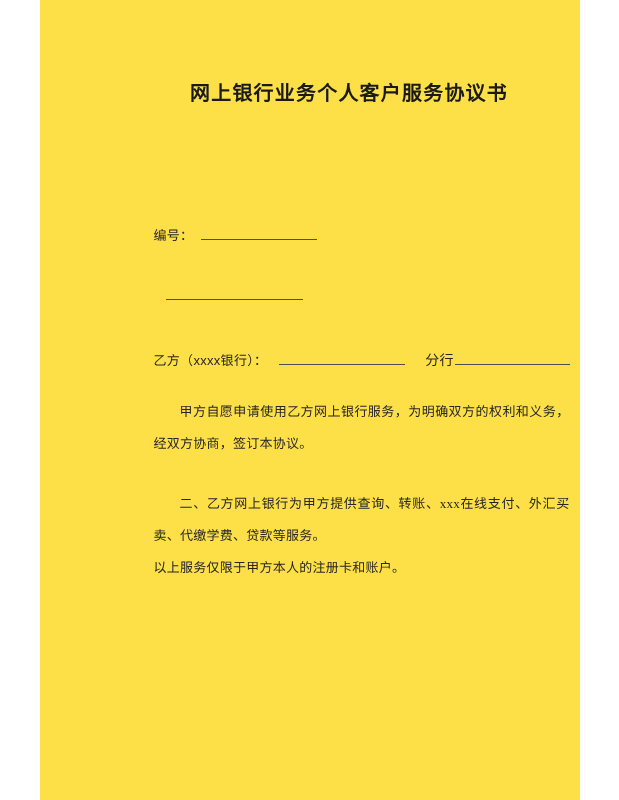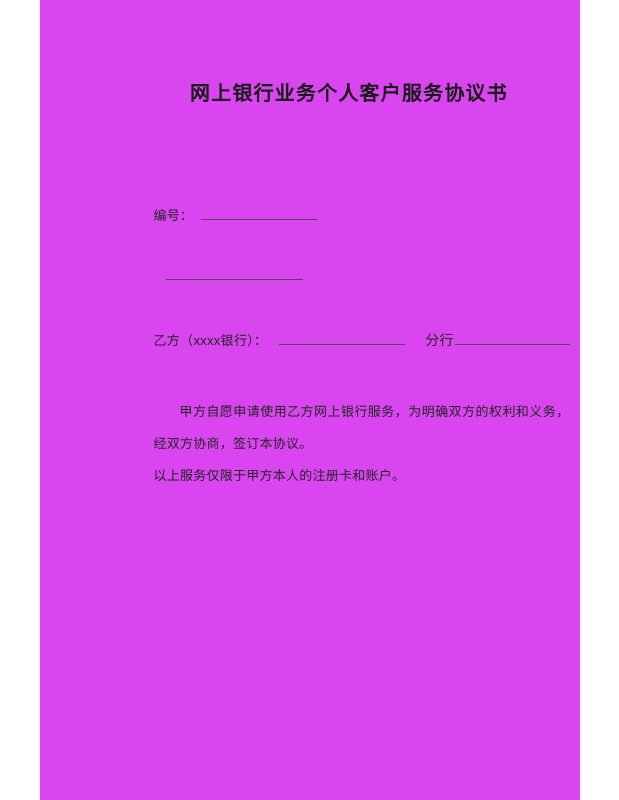--- a/index.html
+++ b/index.html
@@ -11,21 +11,21 @@
 
   body {
     font-family: "Liberation Sans", "DejaVu Sans", sans-serif;
   }
 
   .page {
     position: relative;
     width: 540px;
     height: 800px;
     margin: 0 auto;
-    background: #d946ef;
+    background: #fde047;
     overflow: hidden;
     box-sizing: border-box;
   }
 
   
   .doc-title {
     position: absolute;
     top: 66px;
     left: 0;
     width: 619px;
@@ -35,21 +35,21 @@
     font-size: 20px;
     line-height: 28px;
     letter-spacing: 1.2px;
     color: #1a1a1a;
     white-space: nowrap;
   }
 
   
   .form-block {
     position: absolute;
-    top: 204px;
+    top: 224px;
     left: 114px;
     width: 420px;
   }
 
   .form-row {
     display: flex;
     align-items: baseline;
     height: 24px;
     margin-bottom: 38px;
     font-size: 13px;
@@ -141,18 +141,19 @@
       <span class="blank-line blank-branch"></span>
     </div>
 
   </div>
 
   <div class="body-block">
 
     <p class="para para-indent para-gap-1">甲方自愿申请使用乙方网上银行服务，为明确双方的权利和义务，经双方协商，签订本协议。</p>
 
 
+    <p class="para para-indent para-gap-3">二、乙方网上银行为甲方提供查询、转账、xxx在线支付、外汇买卖、代缴学费、贷款等服务。</p>
 
     <p class="para para-gap-4">以上服务仅限于甲方本人的注册卡和账户。</p>
 
   </div>
 
 </div>
 
 </body></html>

